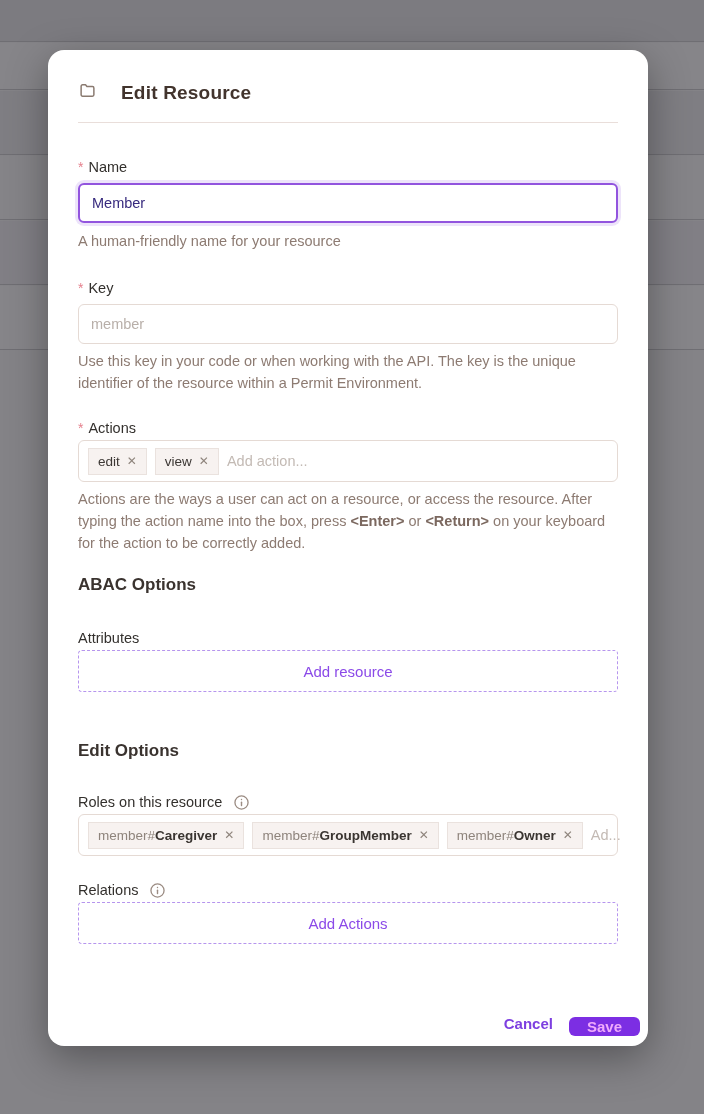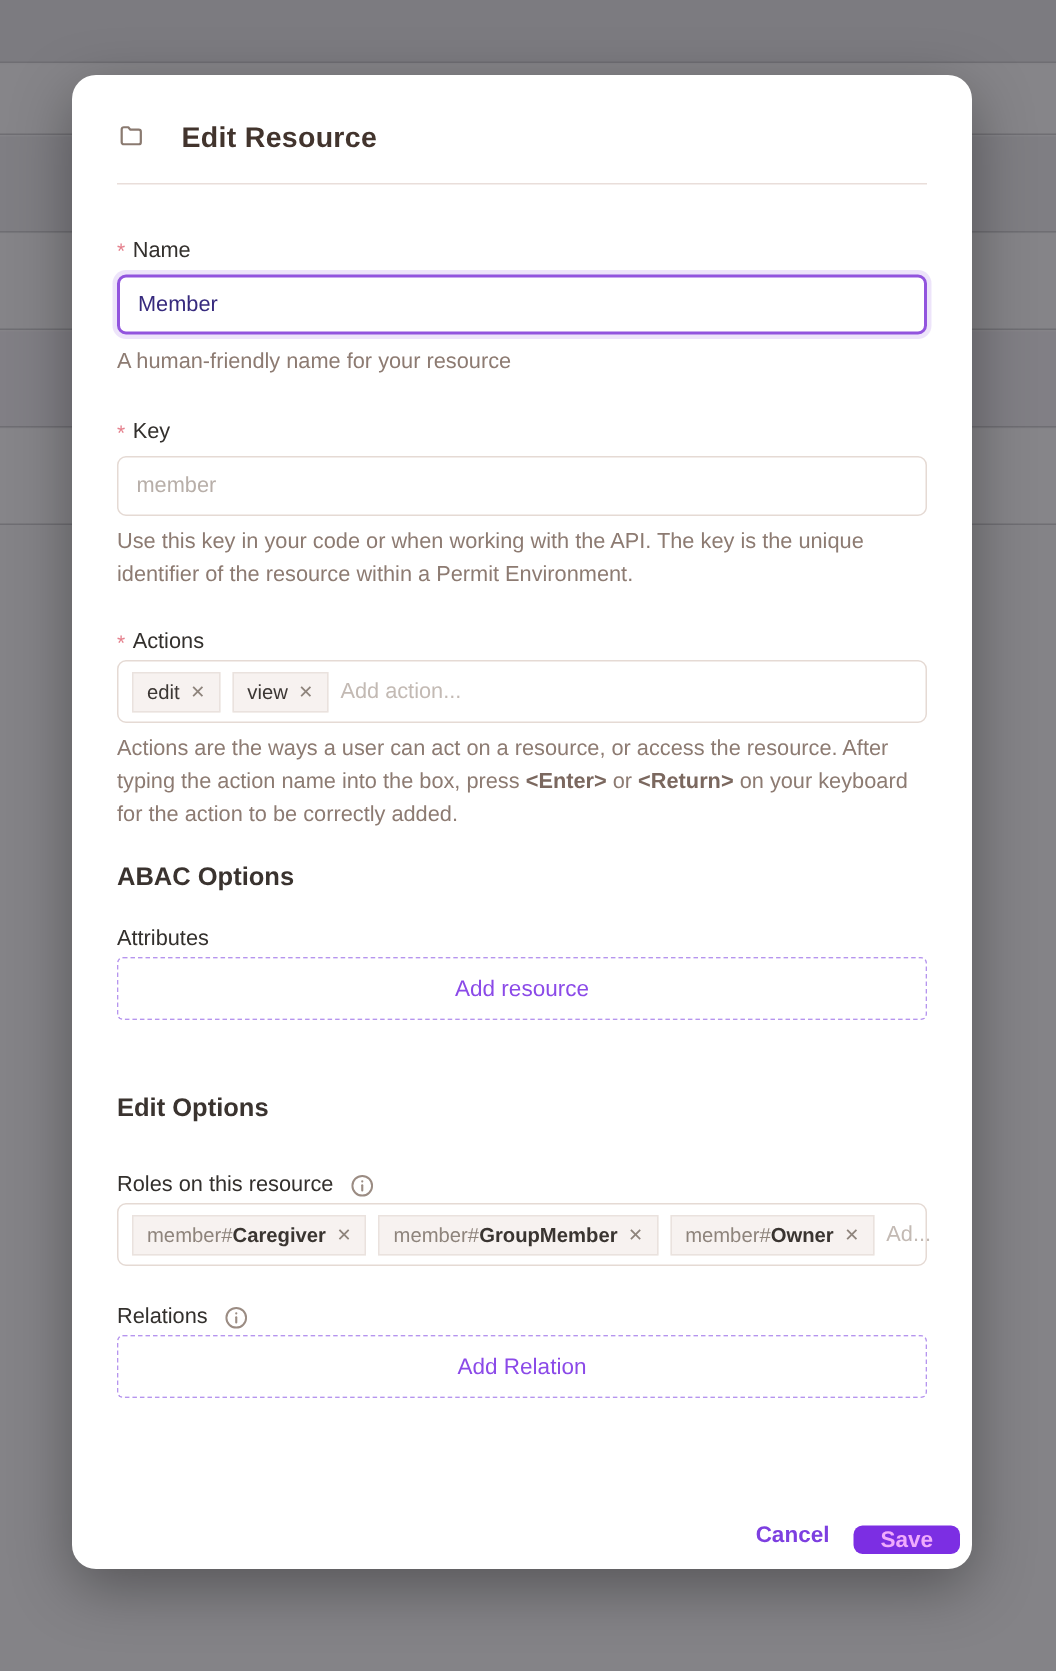--- a/index.html
+++ b/index.html
@@ -58,21 +58,21 @@
   .footer { position:absolute; right:8px; bottom:10px; display:flex;
     align-items:flex-end; gap:8px; }
   .cancel { color:#7d3fe0; font-size:15px; font-weight:700; background:none;
     border:none; cursor:pointer; padding:4px 8px;
     font-family:"Liberation Sans", sans-serif; }
   .save { background:#7c2ee3; color:#f0abfc; font-size:15px; font-weight:700;
     border:none; border-radius:6px; padding:0 18px; height:19px; cursor:pointer;
     font-family:"Liberation Sans", sans-serif; }
 
   .mt34{margin-top:34px}.mt26{margin-top:26px}.mt24{margin-top:24px}
-  .mt46{margin-top:20px}.mt48{margin-top:48px}.mt28{margin-top:20px}
+  .mt46{margin-top:20px}.mt48{margin-top:48px}.mt28{margin-top:32px}
   .mt30{margin-top:30px}.mt6{margin-top:6px}.mt7{margin-top:7px}.mt2{margin-top:2px}
 </style>
 </head>
 <body>
 
 <div class="bg">
   <div class="bg-row" style="top:0;height:42px;background:#7c7b80;"></div>
   <div class="bg-row" style="top:43px;height:47px;background:#868589;"></div>
   <div class="bg-row" style="top:91px;height:64px;background:#7f7e83;"></div>
   <div class="bg-row" style="top:156px;height:64px;background:#858488;"></div>
@@ -166,21 +166,21 @@
     <div class="lbl mt24">
       <span>Relations</span>
       <span class="info-ic">
         <svg width="15" height="15" viewBox="0 0 16 16" fill="none">
           <circle cx="8" cy="8" r="7" stroke="#9b8c83" stroke-width="1.4"></circle>
           <rect x="7.25" y="7" width="1.5" height="5" rx="0.7" fill="#9b8c83"></rect>
           <rect x="7.25" y="4" width="1.5" height="1.6" rx="0.7" fill="#9b8c83"></rect>
         </svg>
       </span>
     </div>
-    <button class="dash-btn mt2">Add Relation</button>
+    <button class="dash-btn mt2">Add Actions</button>
 
   </div>
 
   <div class="footer">
     <button class="cancel">Cancel</button>
     <button class="save">Save</button>
   </div>
 </div>
 
 </body></html>

